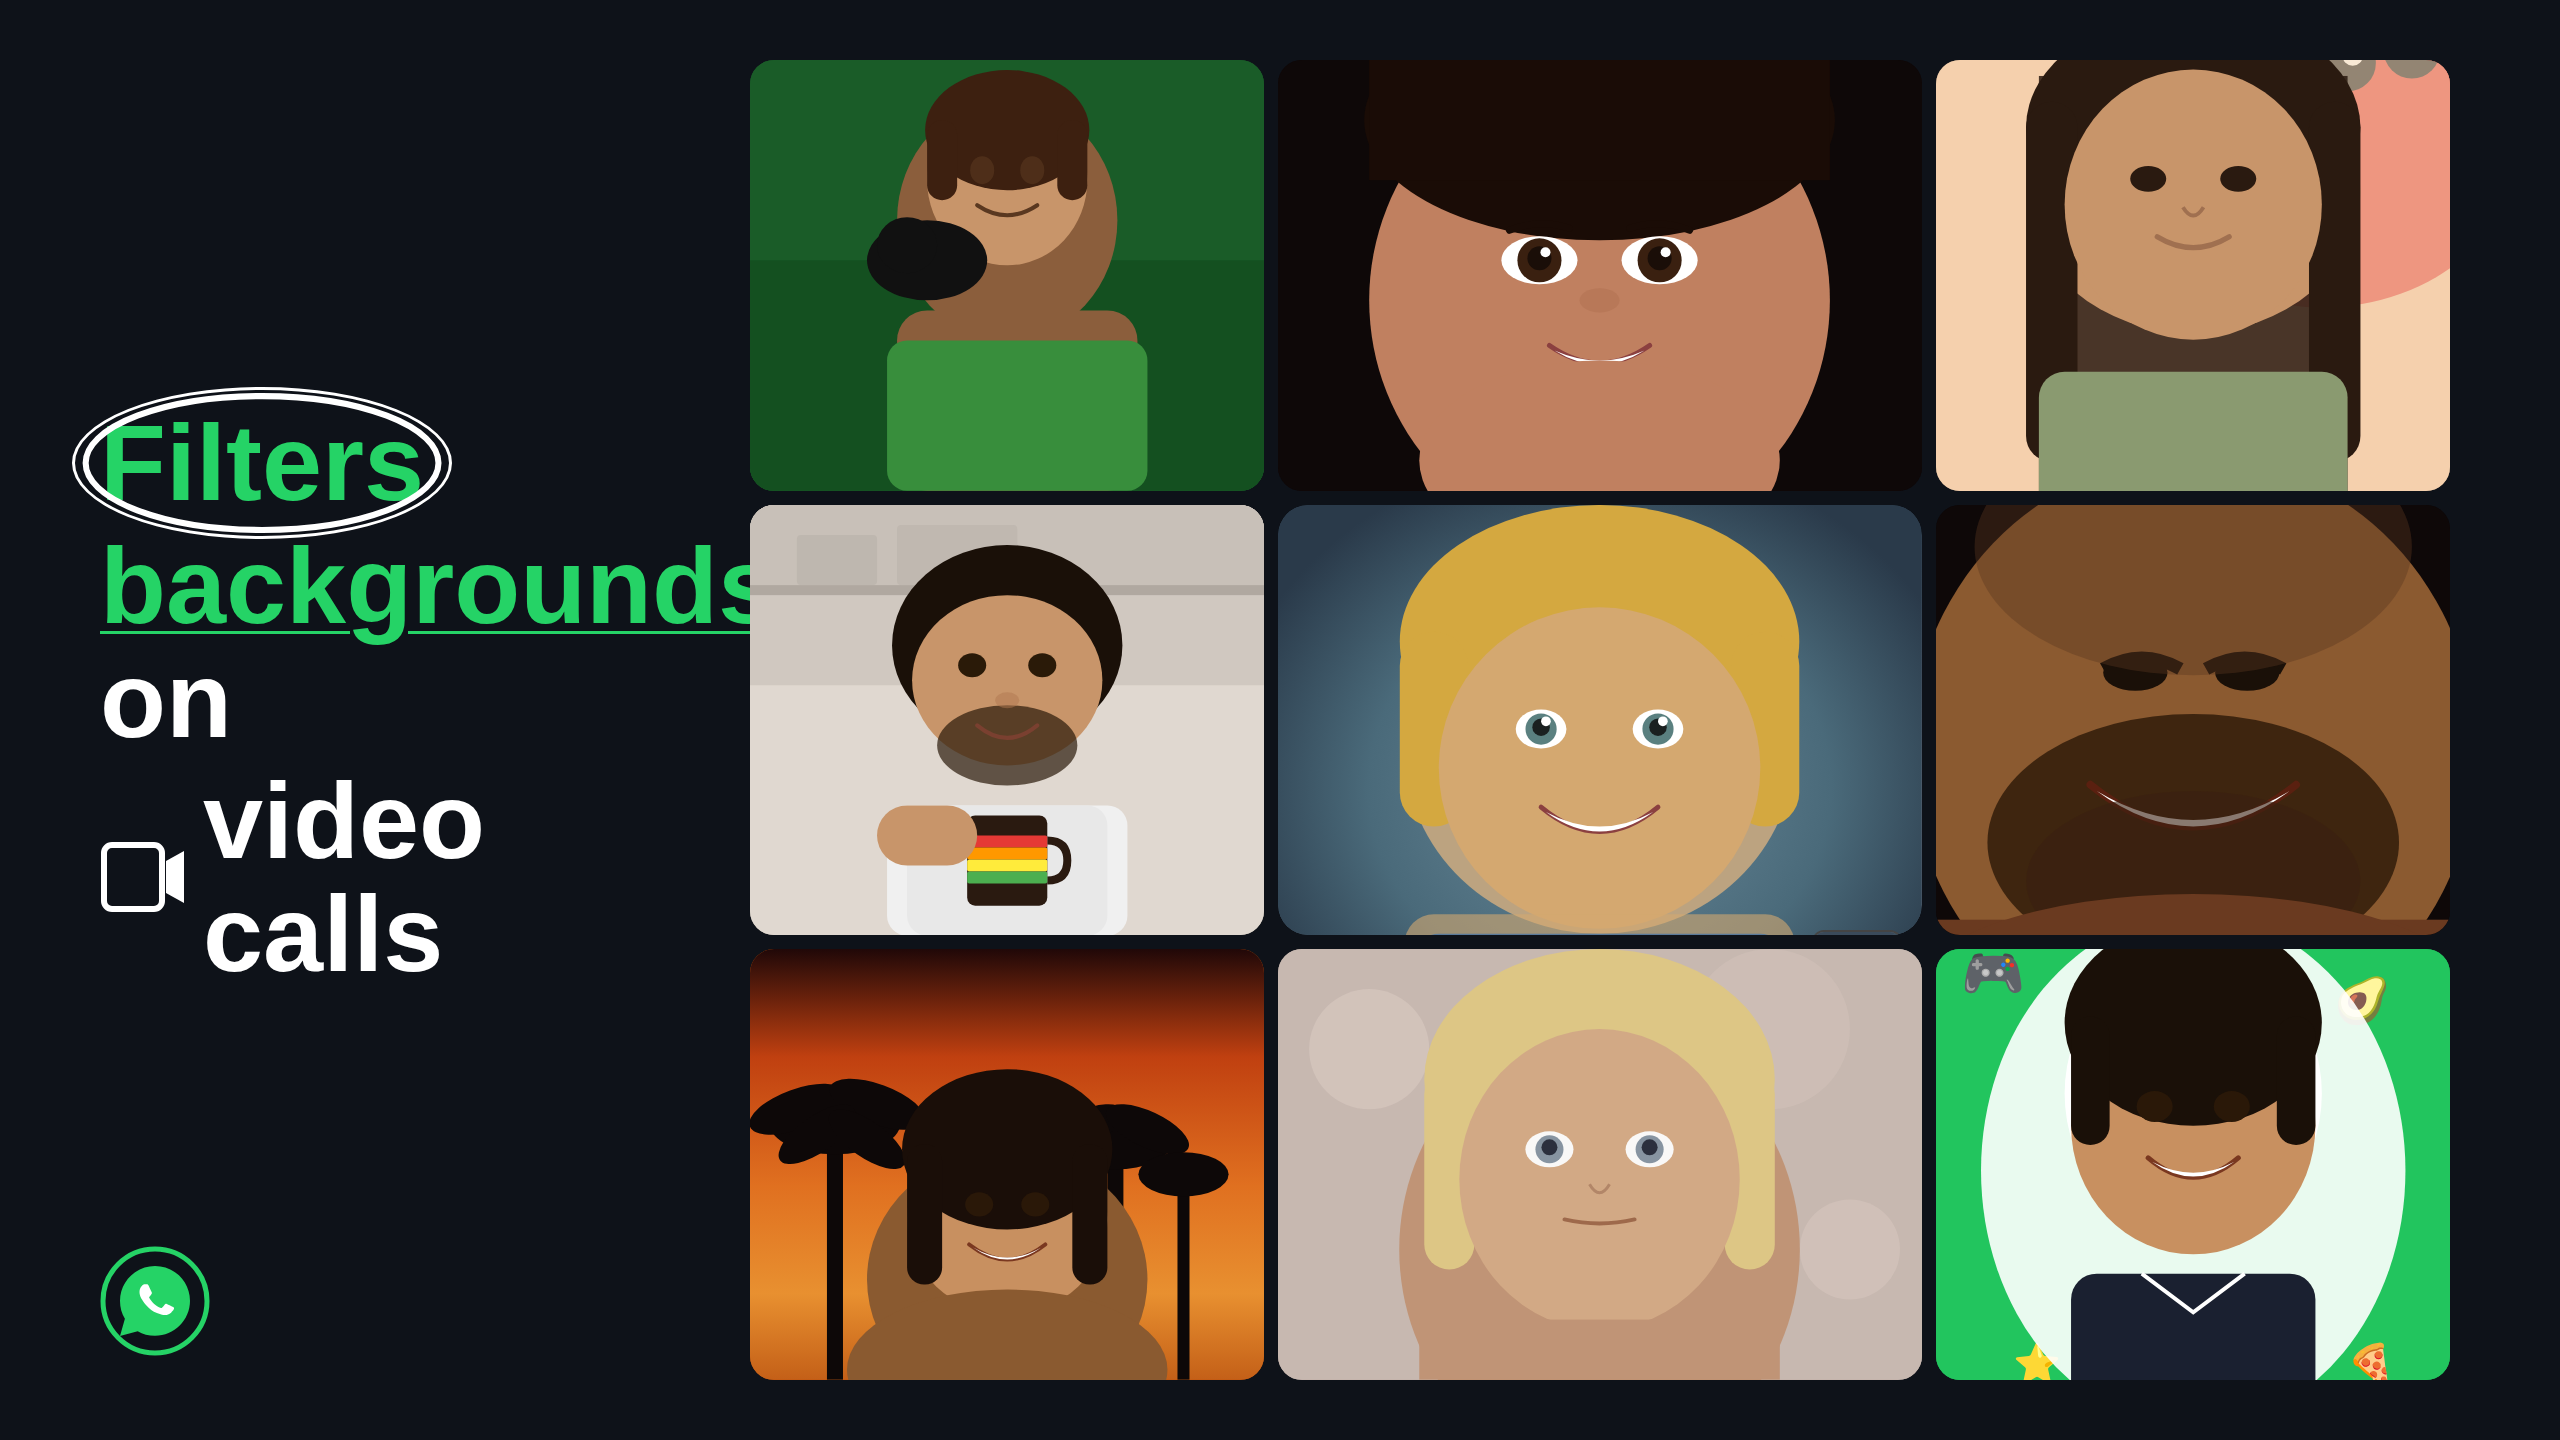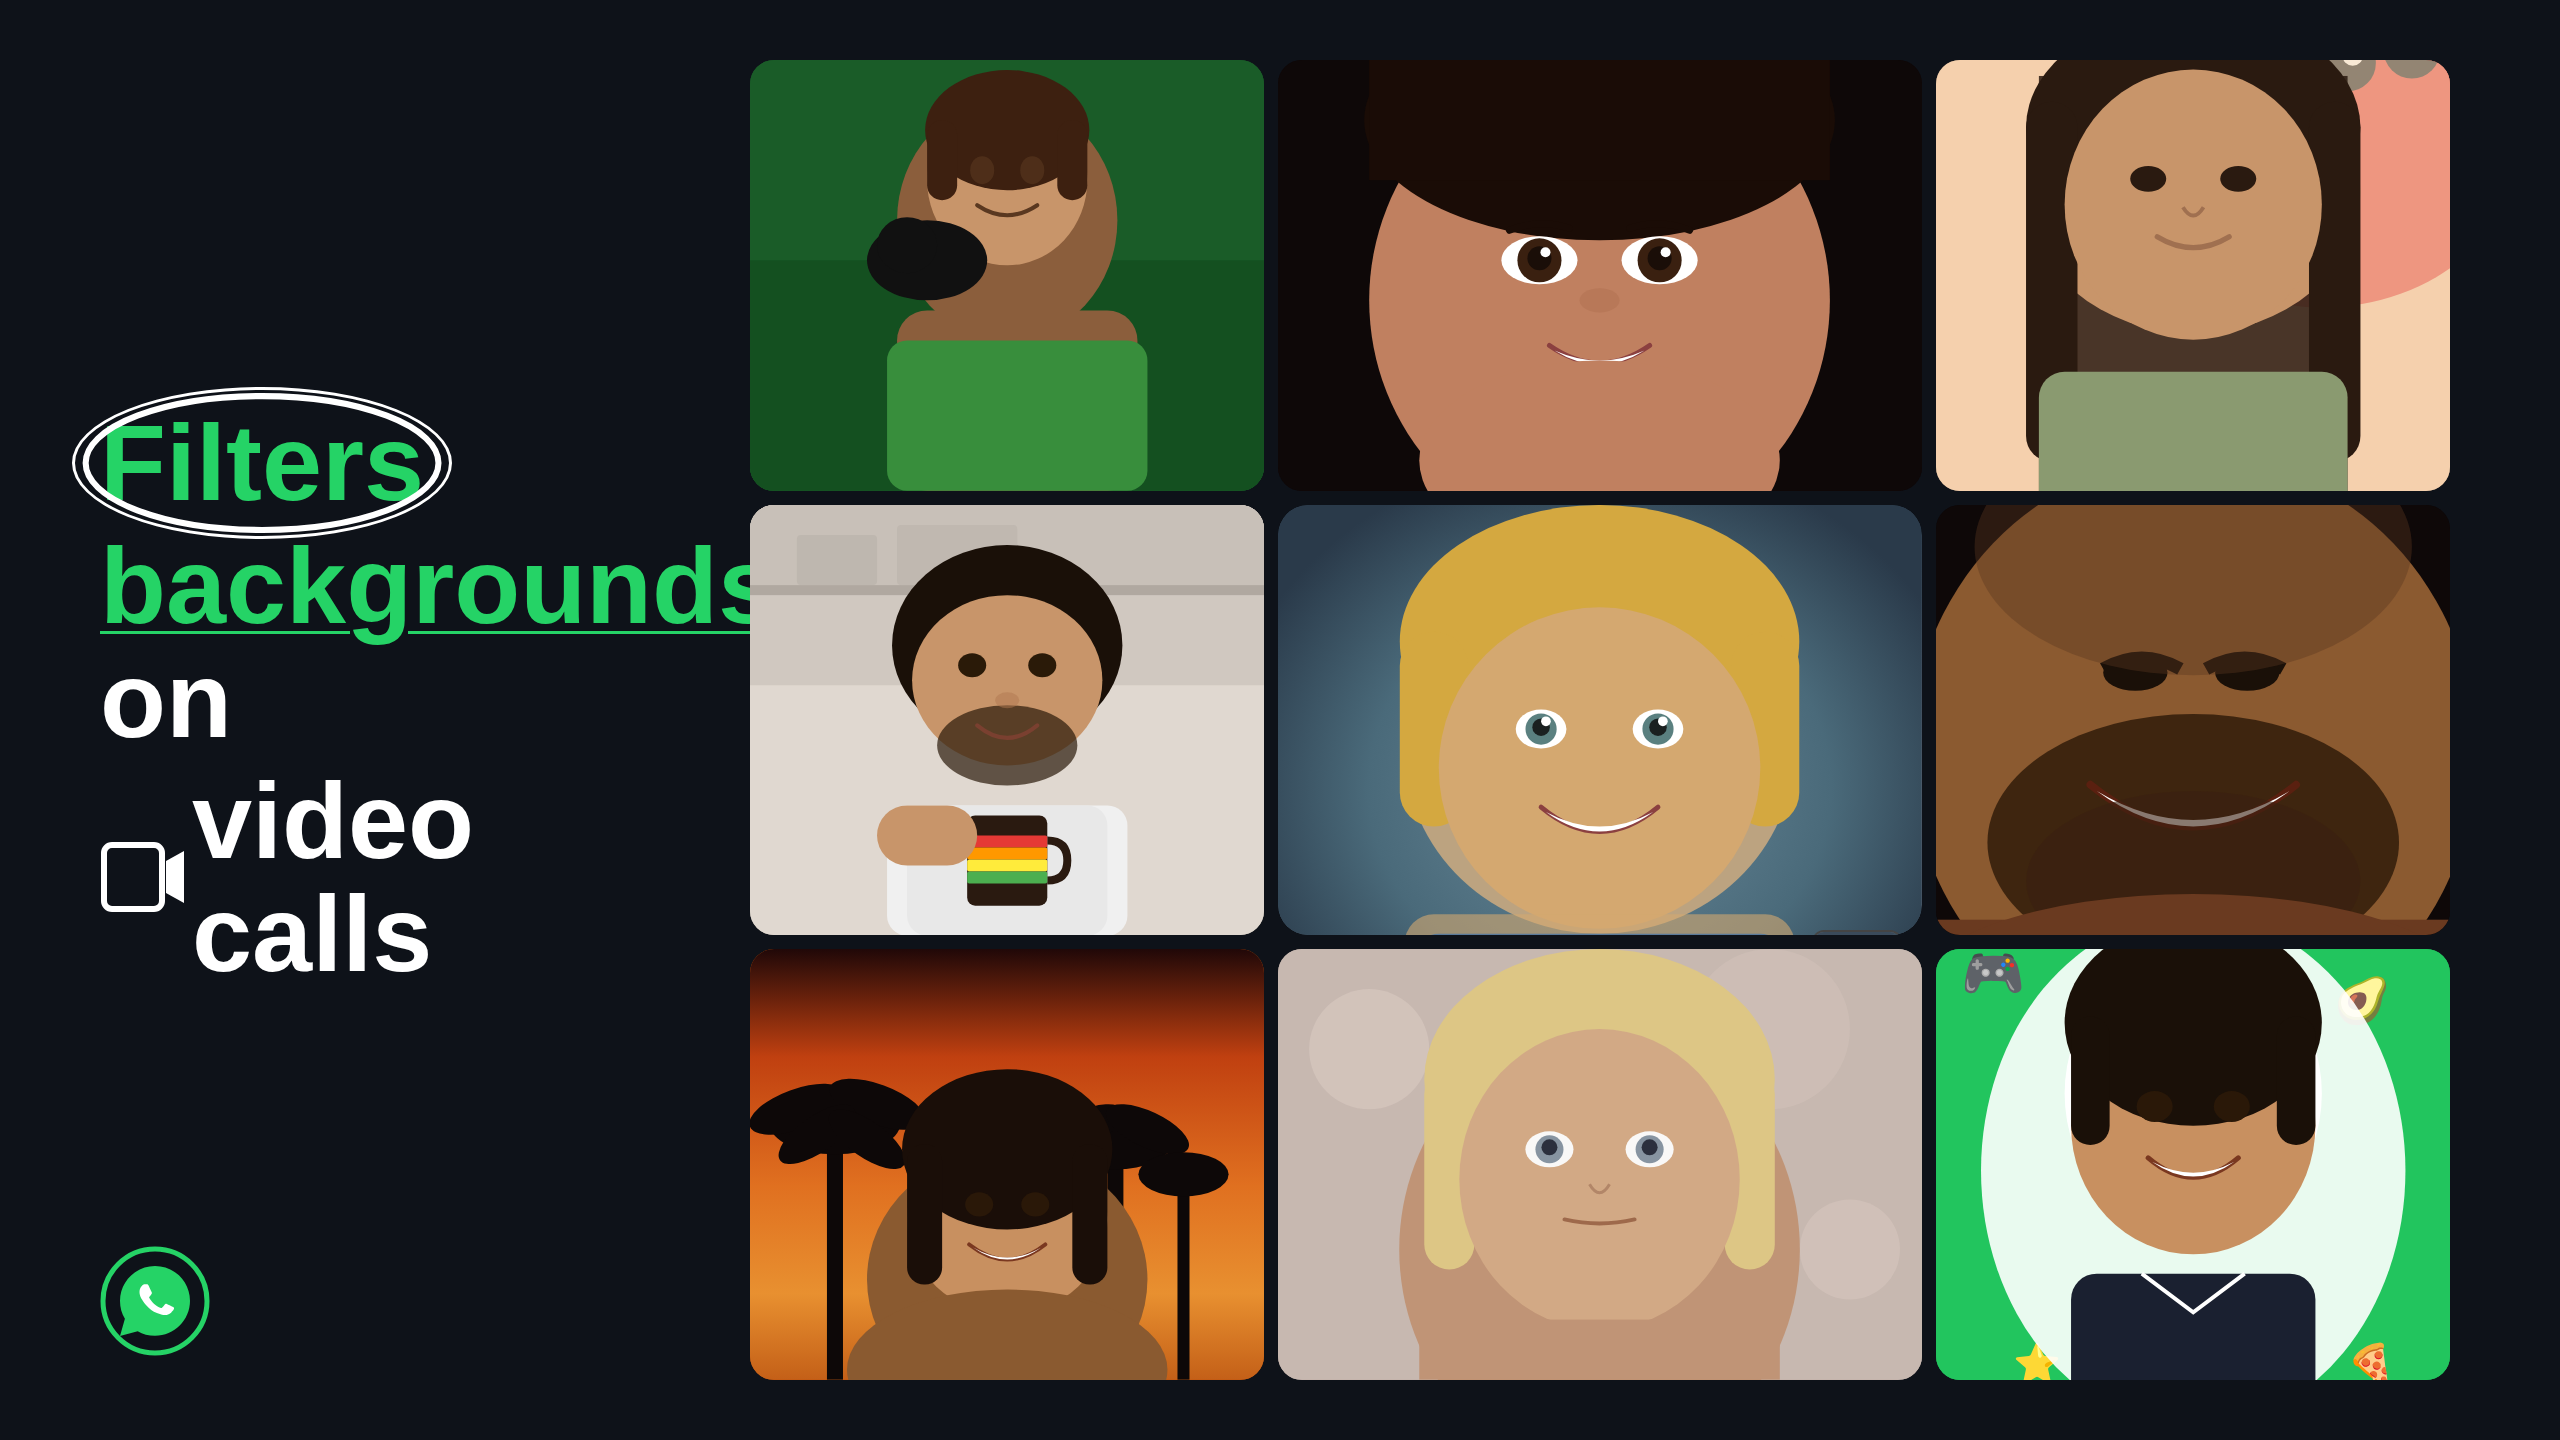--- a/index.html
+++ b/index.html
@@ -73,21 +73,21 @@
     }
 
     .headline-line3 {
       font-size: 108px;
       font-weight: 800;
       line-height: 1.05;
       color: #ffffff;
       margin-top: 8px;
       display: flex;
       align-items: center;
-      gap: 4px;
+      gap: 15px;
     }
 
     .video-icon {
       display: inline-flex;
       align-items: center;
       justify-content: center;
     }
 
     .whatsapp-logo {
       position: absolute;

